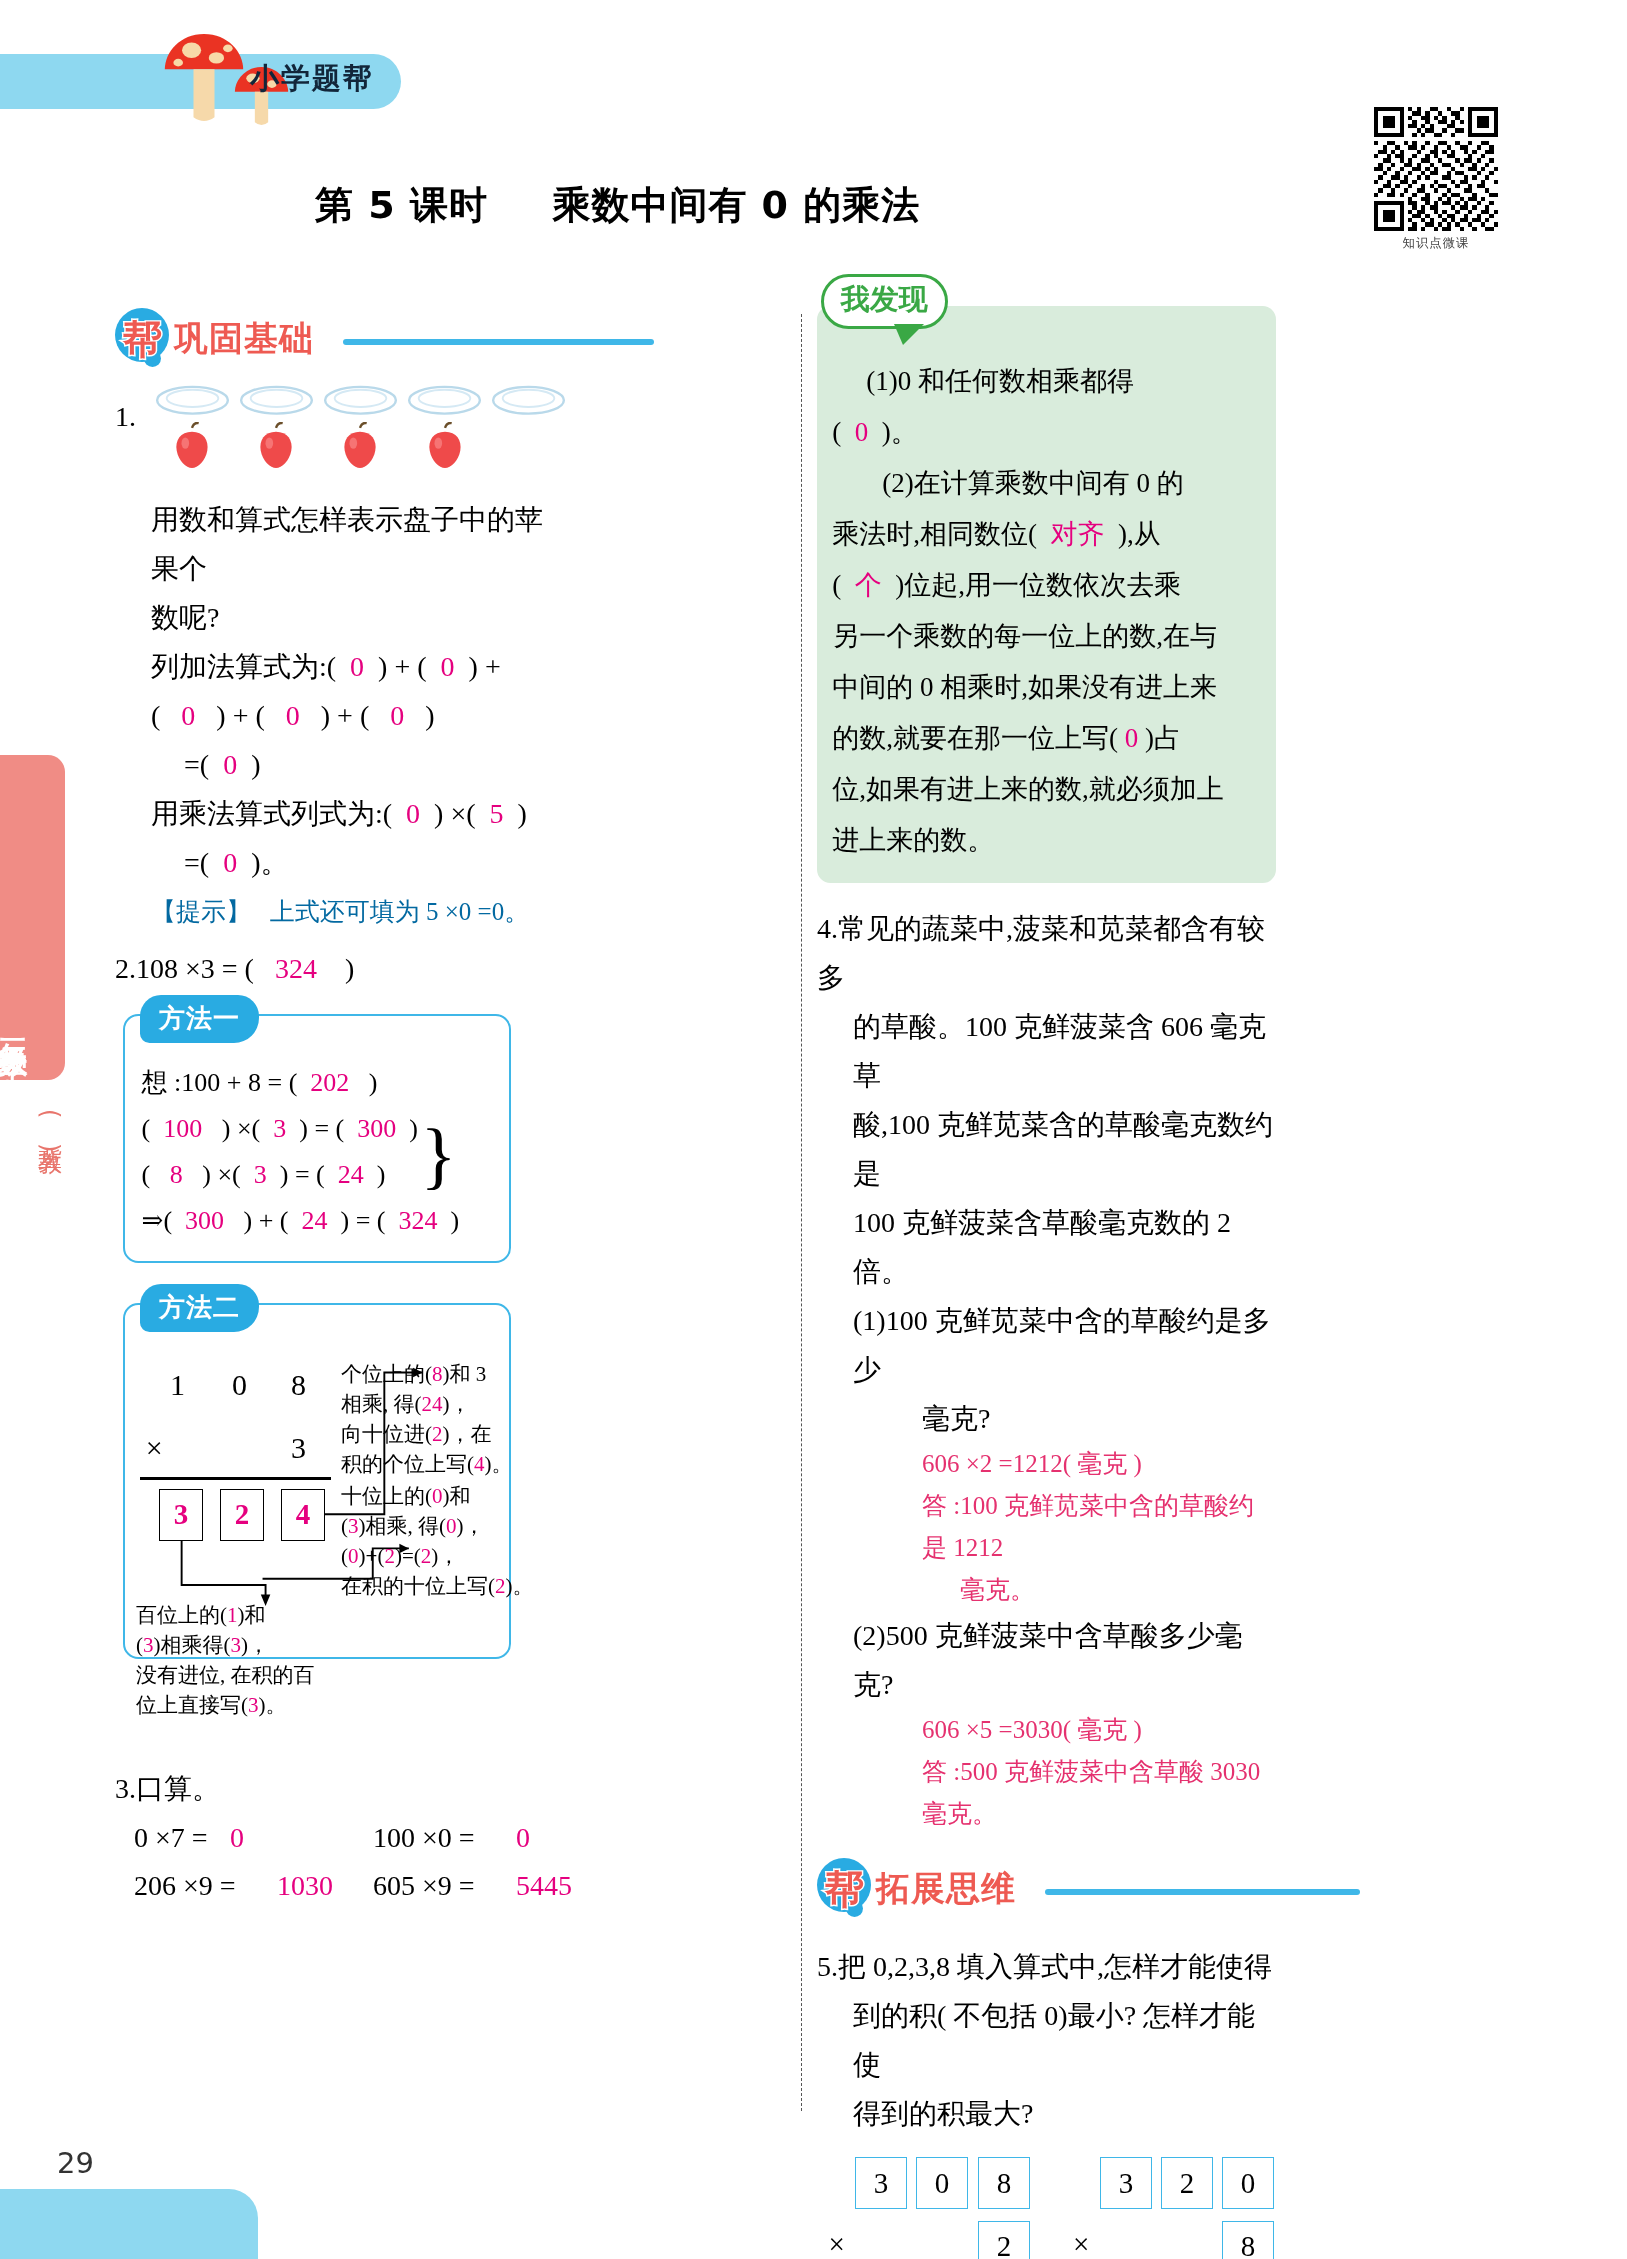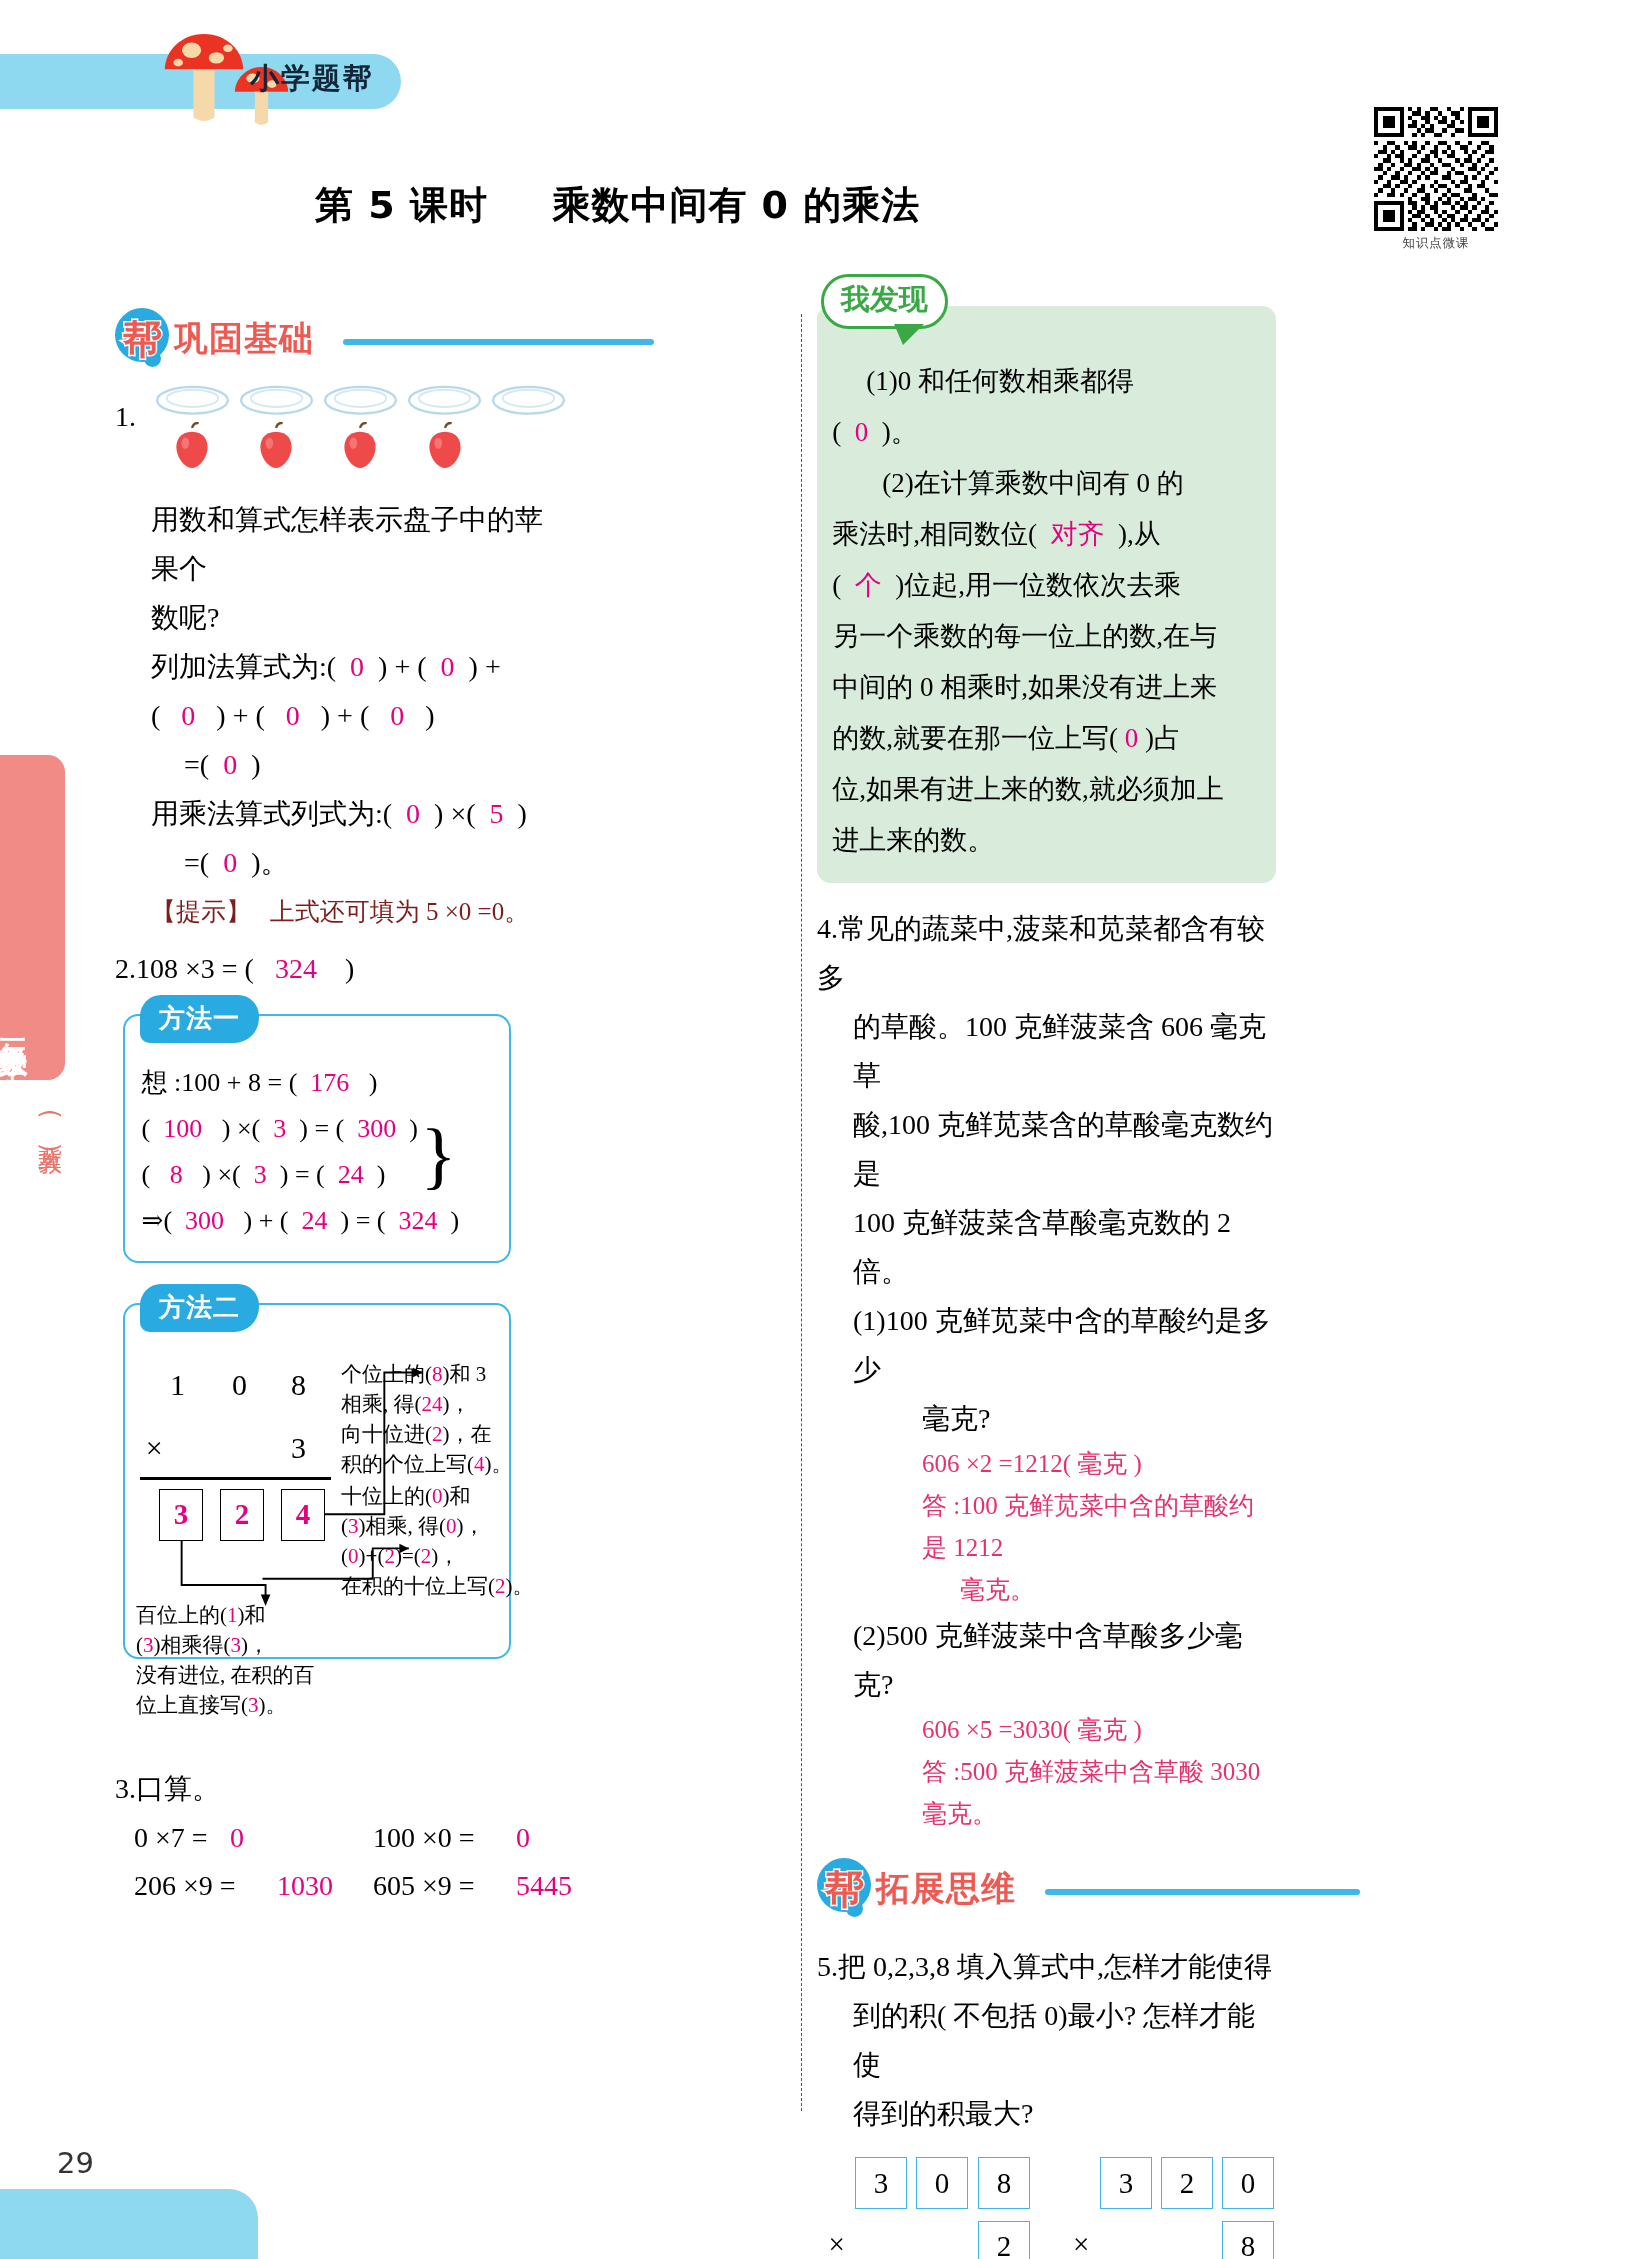--- a/index.html
+++ b/index.html
@@ -103,21 +103,21 @@
     position: absolute; left: 228px; top: 32.5px;
     width: 311px; height: 6.7px; background: #3fb7e8; border-radius: 3.8px;
   }
   .sec-rule.wide { width: 315px; }
 
   
   .q { font-size: 28px; line-height: 49px; color: #000; }
   .q-num { font-size: 28px; }
   .ans { color: #e5007f; }
   .ans-red { color: #e5316f; }
-  .hint-label { color: #7f1d1d; }
+  .hint-label { color: #0369a1; }
   .indent { padding-left: 36px; }
   .indent2 { padding-left: 69px; }
 
   
   .plates { position: relative; height: 107px; margin: 5.7px 0 9.6px 40px; width: 411px; }
   .plate { position: absolute; width: 75px; height: 32.5px; }
   .apple { position: absolute; width: 42px; height: 48px; }
 
   
   .method-card {
@@ -551,21 +551,21 @@
     </div>
 
     <div style="margin-top:7.6px;">
       <div class="q">
         <span>2.</span><span>108 ×3 = (</span>&nbsp;&nbsp;&nbsp;<span class="ans">324</span>&nbsp;&nbsp;&nbsp;&nbsp;<span>)</span>
       </div>
 
       <div class="method-card">
         <div class="method-tag">方法一</div>
         <div class="method-line">
-          <span>想 :100 + 8 = (</span>&nbsp;&nbsp;<span class="ans">176</span>&nbsp;&nbsp;&nbsp;)
+          <span>想 :100 + 8 = (</span>&nbsp;&nbsp;<span class="ans">202</span>&nbsp;&nbsp;&nbsp;)
         </div>
         <div class="method-line">
           (&nbsp;&nbsp;<span class="ans">100</span>&nbsp;&nbsp;&nbsp;)&nbsp;×(&nbsp;&nbsp;<span class="ans">3</span>&nbsp;&nbsp;)&nbsp;=&nbsp;(&nbsp;&nbsp;<span class="ans">300</span>&nbsp;&nbsp;)
         </div>
         <div class="method-line">
           (&nbsp;&nbsp;&nbsp;<span class="ans">8</span>&nbsp;&nbsp;&nbsp;)&nbsp;×(&nbsp;&nbsp;<span class="ans">3</span>&nbsp;&nbsp;)&nbsp;=&nbsp;(&nbsp;&nbsp;<span class="ans">24</span>&nbsp;&nbsp;)
         </div>
         <div class="method-line">
           ⇒(&nbsp;&nbsp;<span class="ans">300</span>&nbsp;&nbsp;&nbsp;)&nbsp;+&nbsp;(&nbsp;&nbsp;<span class="ans">24</span>&nbsp;&nbsp;)&nbsp;=&nbsp;(&nbsp;&nbsp;<span class="ans">324</span>&nbsp;&nbsp;)
         </div>

